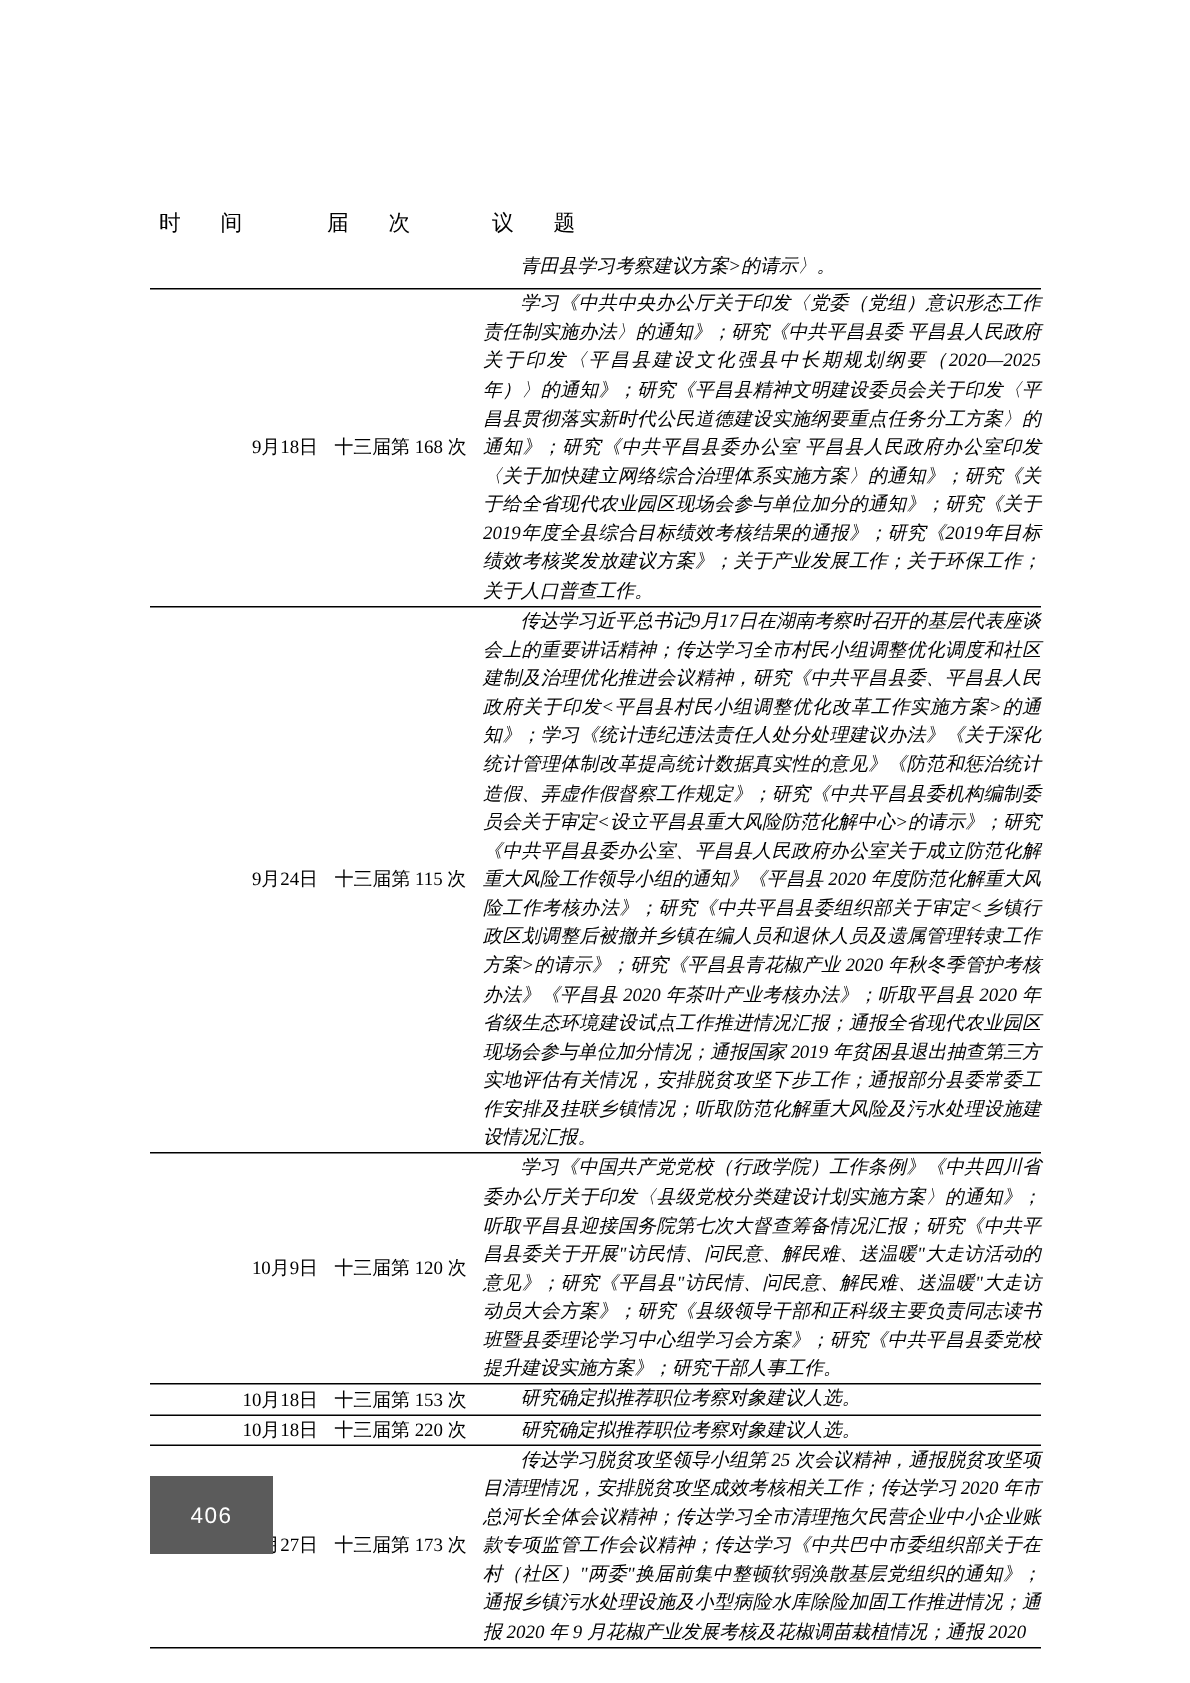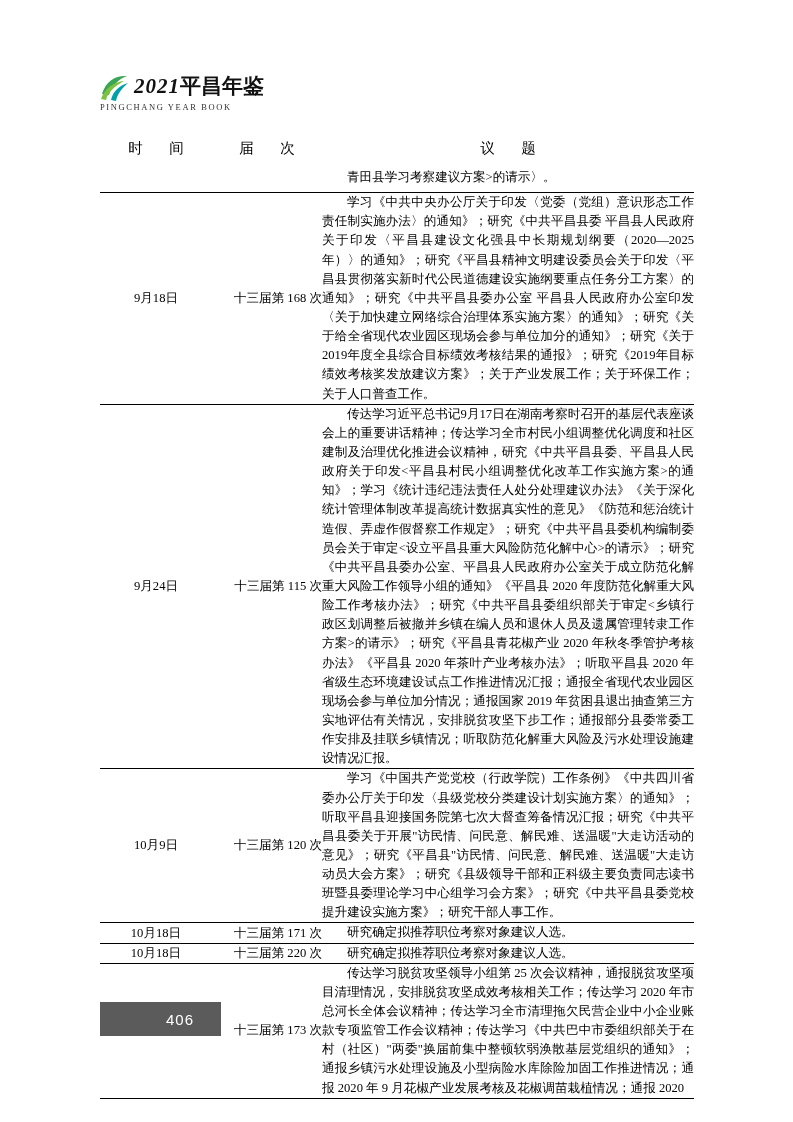--- a/index.html
+++ b/index.html
@@ -81,52 +81,53 @@
     vertical-align: middle;
     padding: 0;
     border: none;
   }
   .rule-top td {
     border-top: 1.4px solid #000;
   }
   .headrow td {
     border-bottom: 1.1px solid #000;
     height: 30px;
-    text-align: center;
+    text-align: left;
     font-size: 14.5px;
     font-weight: normal;
     letter-spacing: 6px;
     text-indent: 6px;
   }
 
   td.c-time {
     width: 112px;
-    text-align: center;
+    text-align: right;
     font-size: 12.6px;
     border-right: 0.9px solid #000;
     padding: 4px 2px;
   }
   td.c-term {
     width: 110px;
-    text-align: right;
+    text-align: center;
     font-size: 12.6px;
     border-right: 0.9px solid #000;
     padding: 4px 2px;
   }
   td.c-topic {
     width: 372px;
     font-size: 12.6px;
     line-height: 1.52;
     text-align: justify;
     text-justify: inter-ideograph;
     padding: 5px 8px 6px 8px;
   }
   td.c-topic p {
     margin: 0;
     text-indent: 25px;
+    font-style: italic;
   }
   tr.row-sep td {
     border-bottom: 0.9px solid #000;
   }
   tr.first-partial td.c-topic {
     padding-top: 5px;
     padding-bottom: 5px;
   }
   .table-bottom-rule {
     position: absolute;
@@ -134,50 +135,36 @@
     width: 594px;
     border-top: 1.4px solid #000;
   }
 
   
   .pagenum-box {
     position: absolute;
     left: 100px;
     bottom: 86px;
     width: 82px;
-    height: 34px;
+    height: 52px;
     background: #5b5b5b;
     color: #ffffff;
     font-family: "Liberation Sans", sans-serif;
     font-size: 15px;
     display: flex;
     align-items: center;
     justify-content: center;
     letter-spacing: 1px;
-    padding-left: 39px;
   }
 </style>
 </head>
 <body>
 
 <div class="page">
 
-  <div class="header">
-    <span class="logo-mark">
-      <svg width="30" height="28" viewBox="0 0 30 28" xmlns="http://www.w3.org/2000/svg">
-        <path d="M2 20 C6 6, 17 1, 27 2 C19 5, 12 11, 9 21 Z" fill="#3aa655"></path>
-        <path d="M1 25 C5 14, 14 8, 24 7 C15 12, 8 18, 6 26 Z" fill="#7fc241"></path>
-        <path d="M11 26 C13 17, 20 11, 28 9 C21 15, 17 21, 16 27 Z" fill="#00a0a8"></path>
-      </svg>
-    </span>
-    <div class="logo-title">
-      <span>2021</span><span class="cn">平昌年鉴</span>
-    </div>
-    <div class="logo-sub">PINGCHANG  YEAR  BOOK</div>
-  </div>
 
   <div class="table-wrap">
     <table class="maintable">
       <colgroup>
         <col style="width:112px">
         <col style="width:110px">
         <col style="width:372px">
       </colgroup>
       <tbody>
         <tr class="rule-top headrow">
@@ -213,21 +200,21 @@
         <tr class="row-sep">
           <td class="c-time">10月9日</td>
           <td class="c-term">十三届第 120 次</td>
           <td class="c-topic">
               <p>学习《中国共产党党校（行政学院）工作条例》《中共四川省委办公厅关于印发〈县级党校分类建设计划实施方案〉的通知》；听取平昌县迎接国务院第七次大督查筹备情况汇报；研究《中共平昌县委关于开展"访民情、问民意、解民难、送温暖"大走访活动的意见》；研究《平昌县"访民情、问民意、解民难、送温暖"大走访动员大会方案》；研究《县级领导干部和正科级主要负责同志读书班暨县委理论学习中心组学习会方案》；研究《中共平昌县委党校提升建设实施方案》；研究干部人事工作。</p>
             </td>
         </tr>
 
         <tr class="row-sep">
           <td class="c-time">10月18日</td>
-          <td class="c-term">十三届第 171 次</td>
+          <td class="c-term">十三届第 153 次</td>
           <td class="c-topic">
               <p>研究确定拟推荐职位考察对象建议人选。</p>
             </td>
         </tr>
 
         <tr class="row-sep">
           <td class="c-time">10月18日</td>
           <td class="c-term">十三届第 220 次</td>
           <td class="c-topic">
               <p>研究确定拟推荐职位考察对象建议人选。</p>

